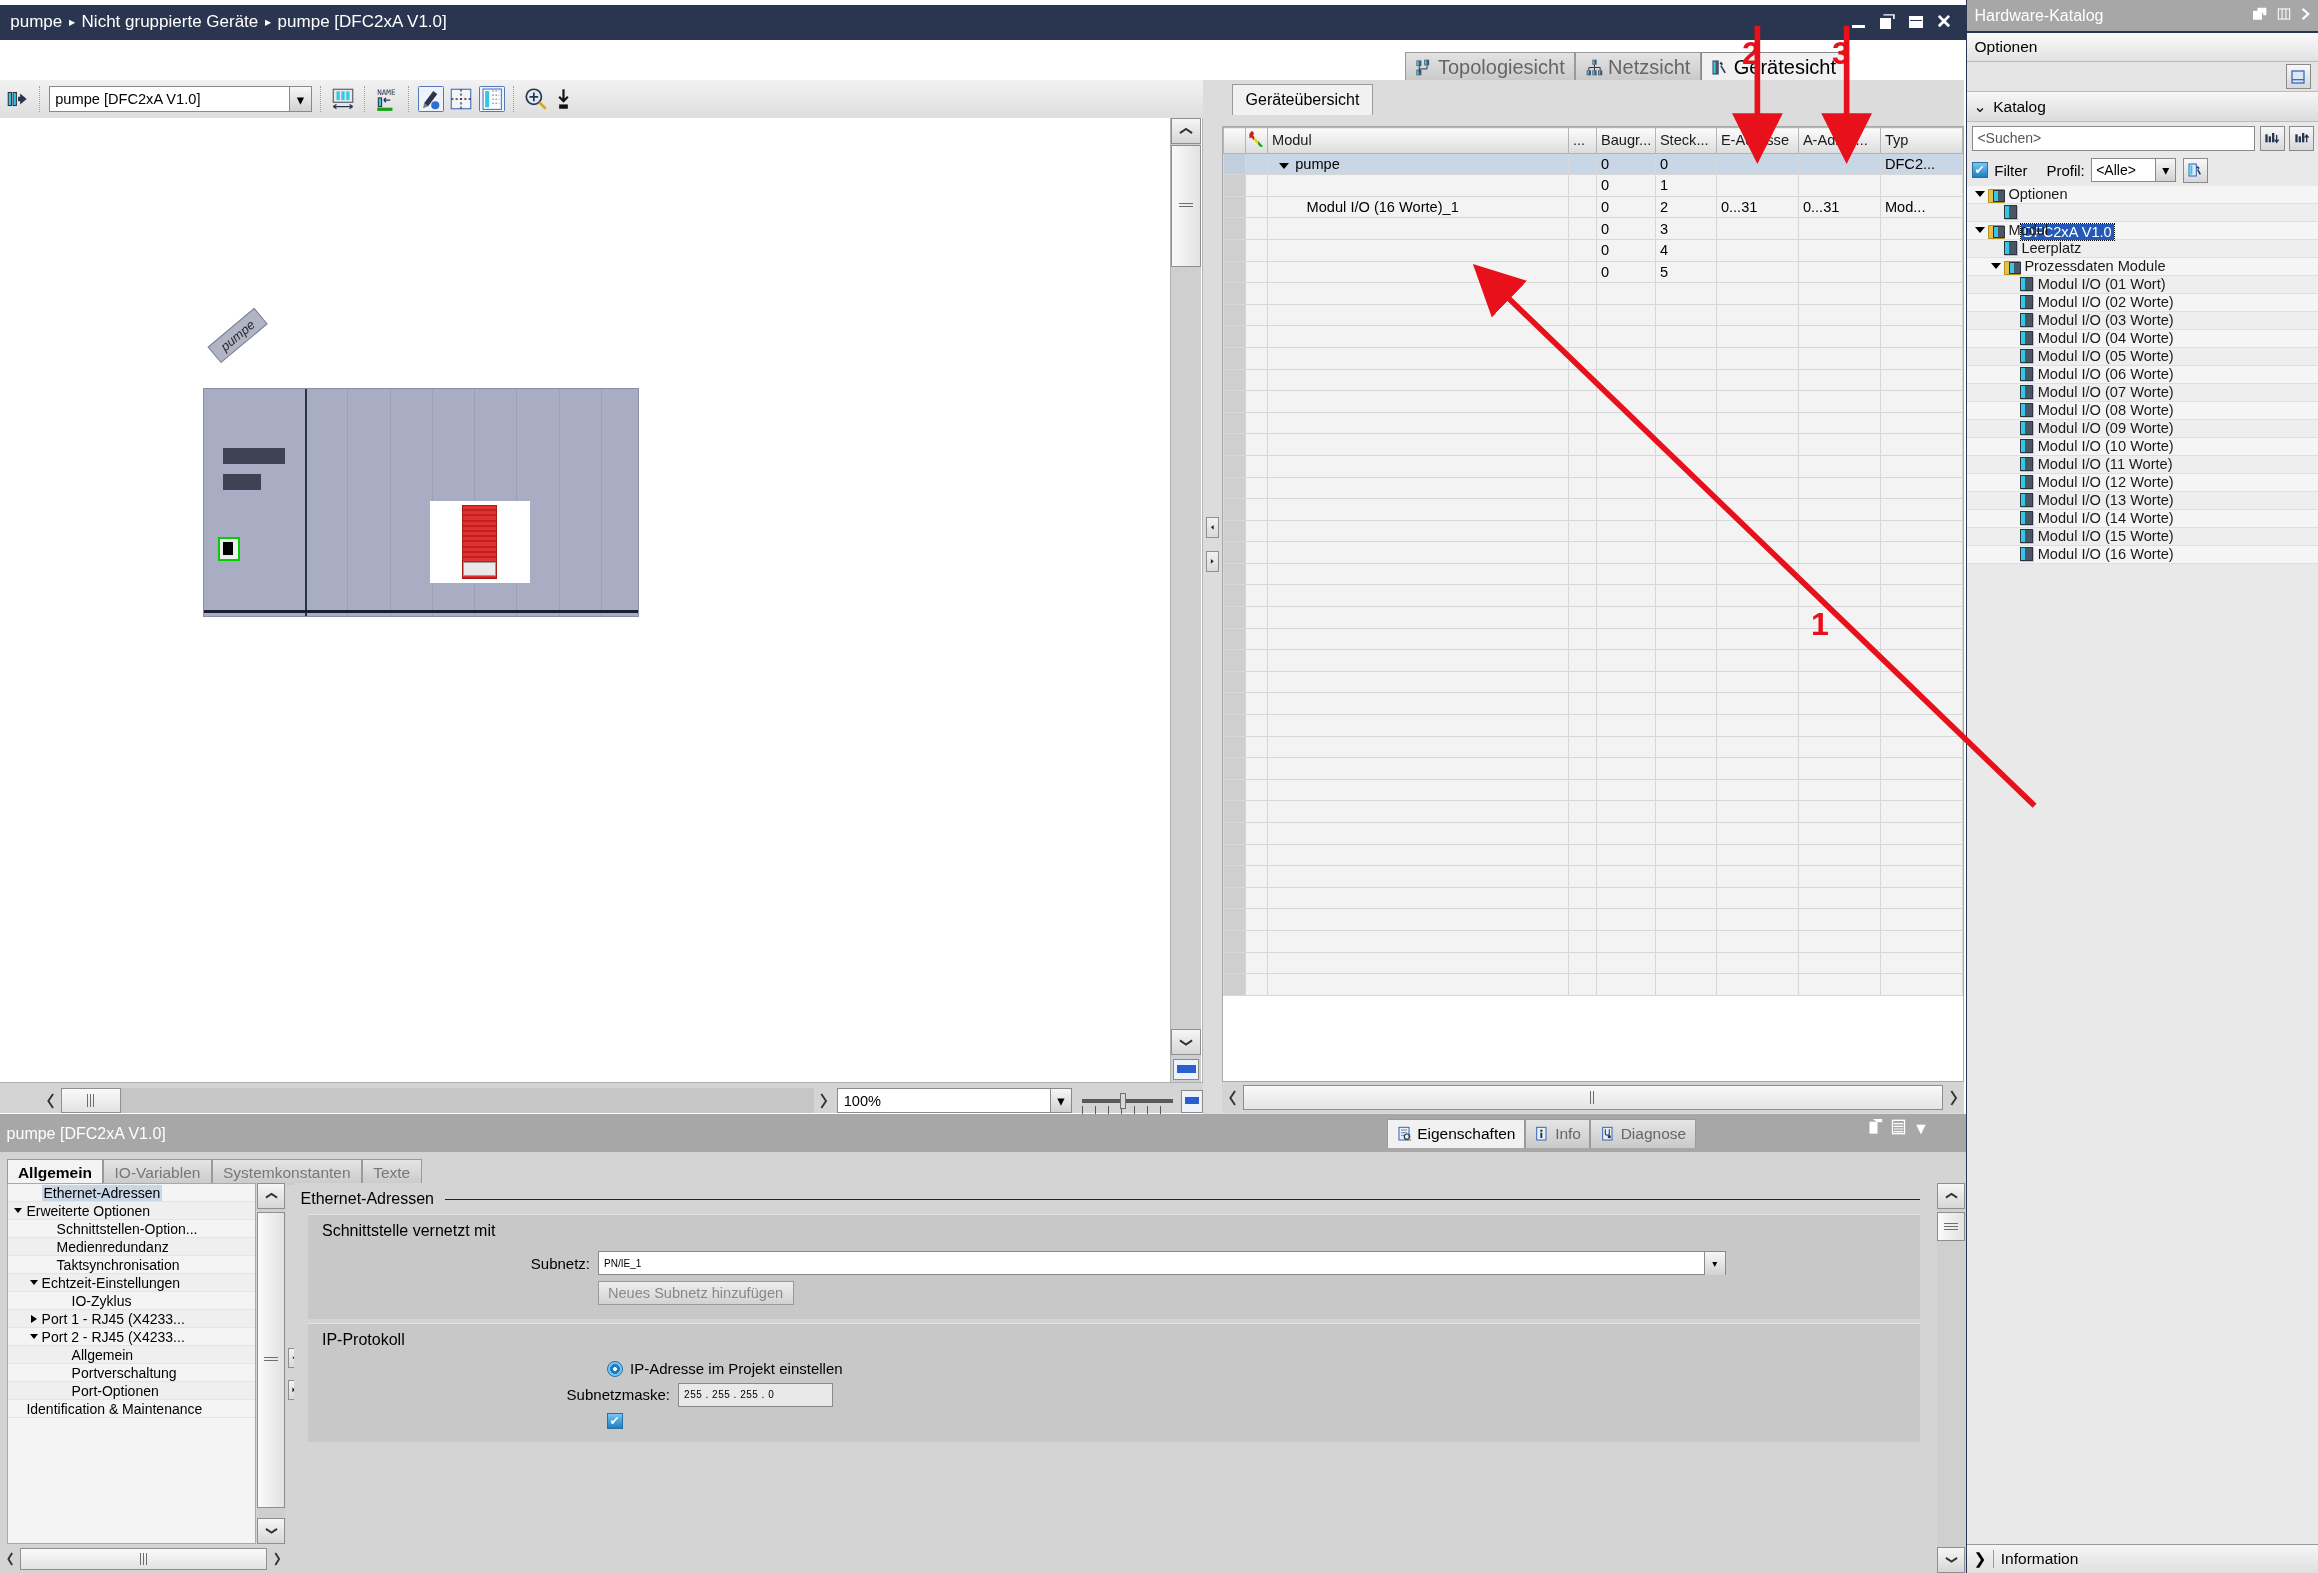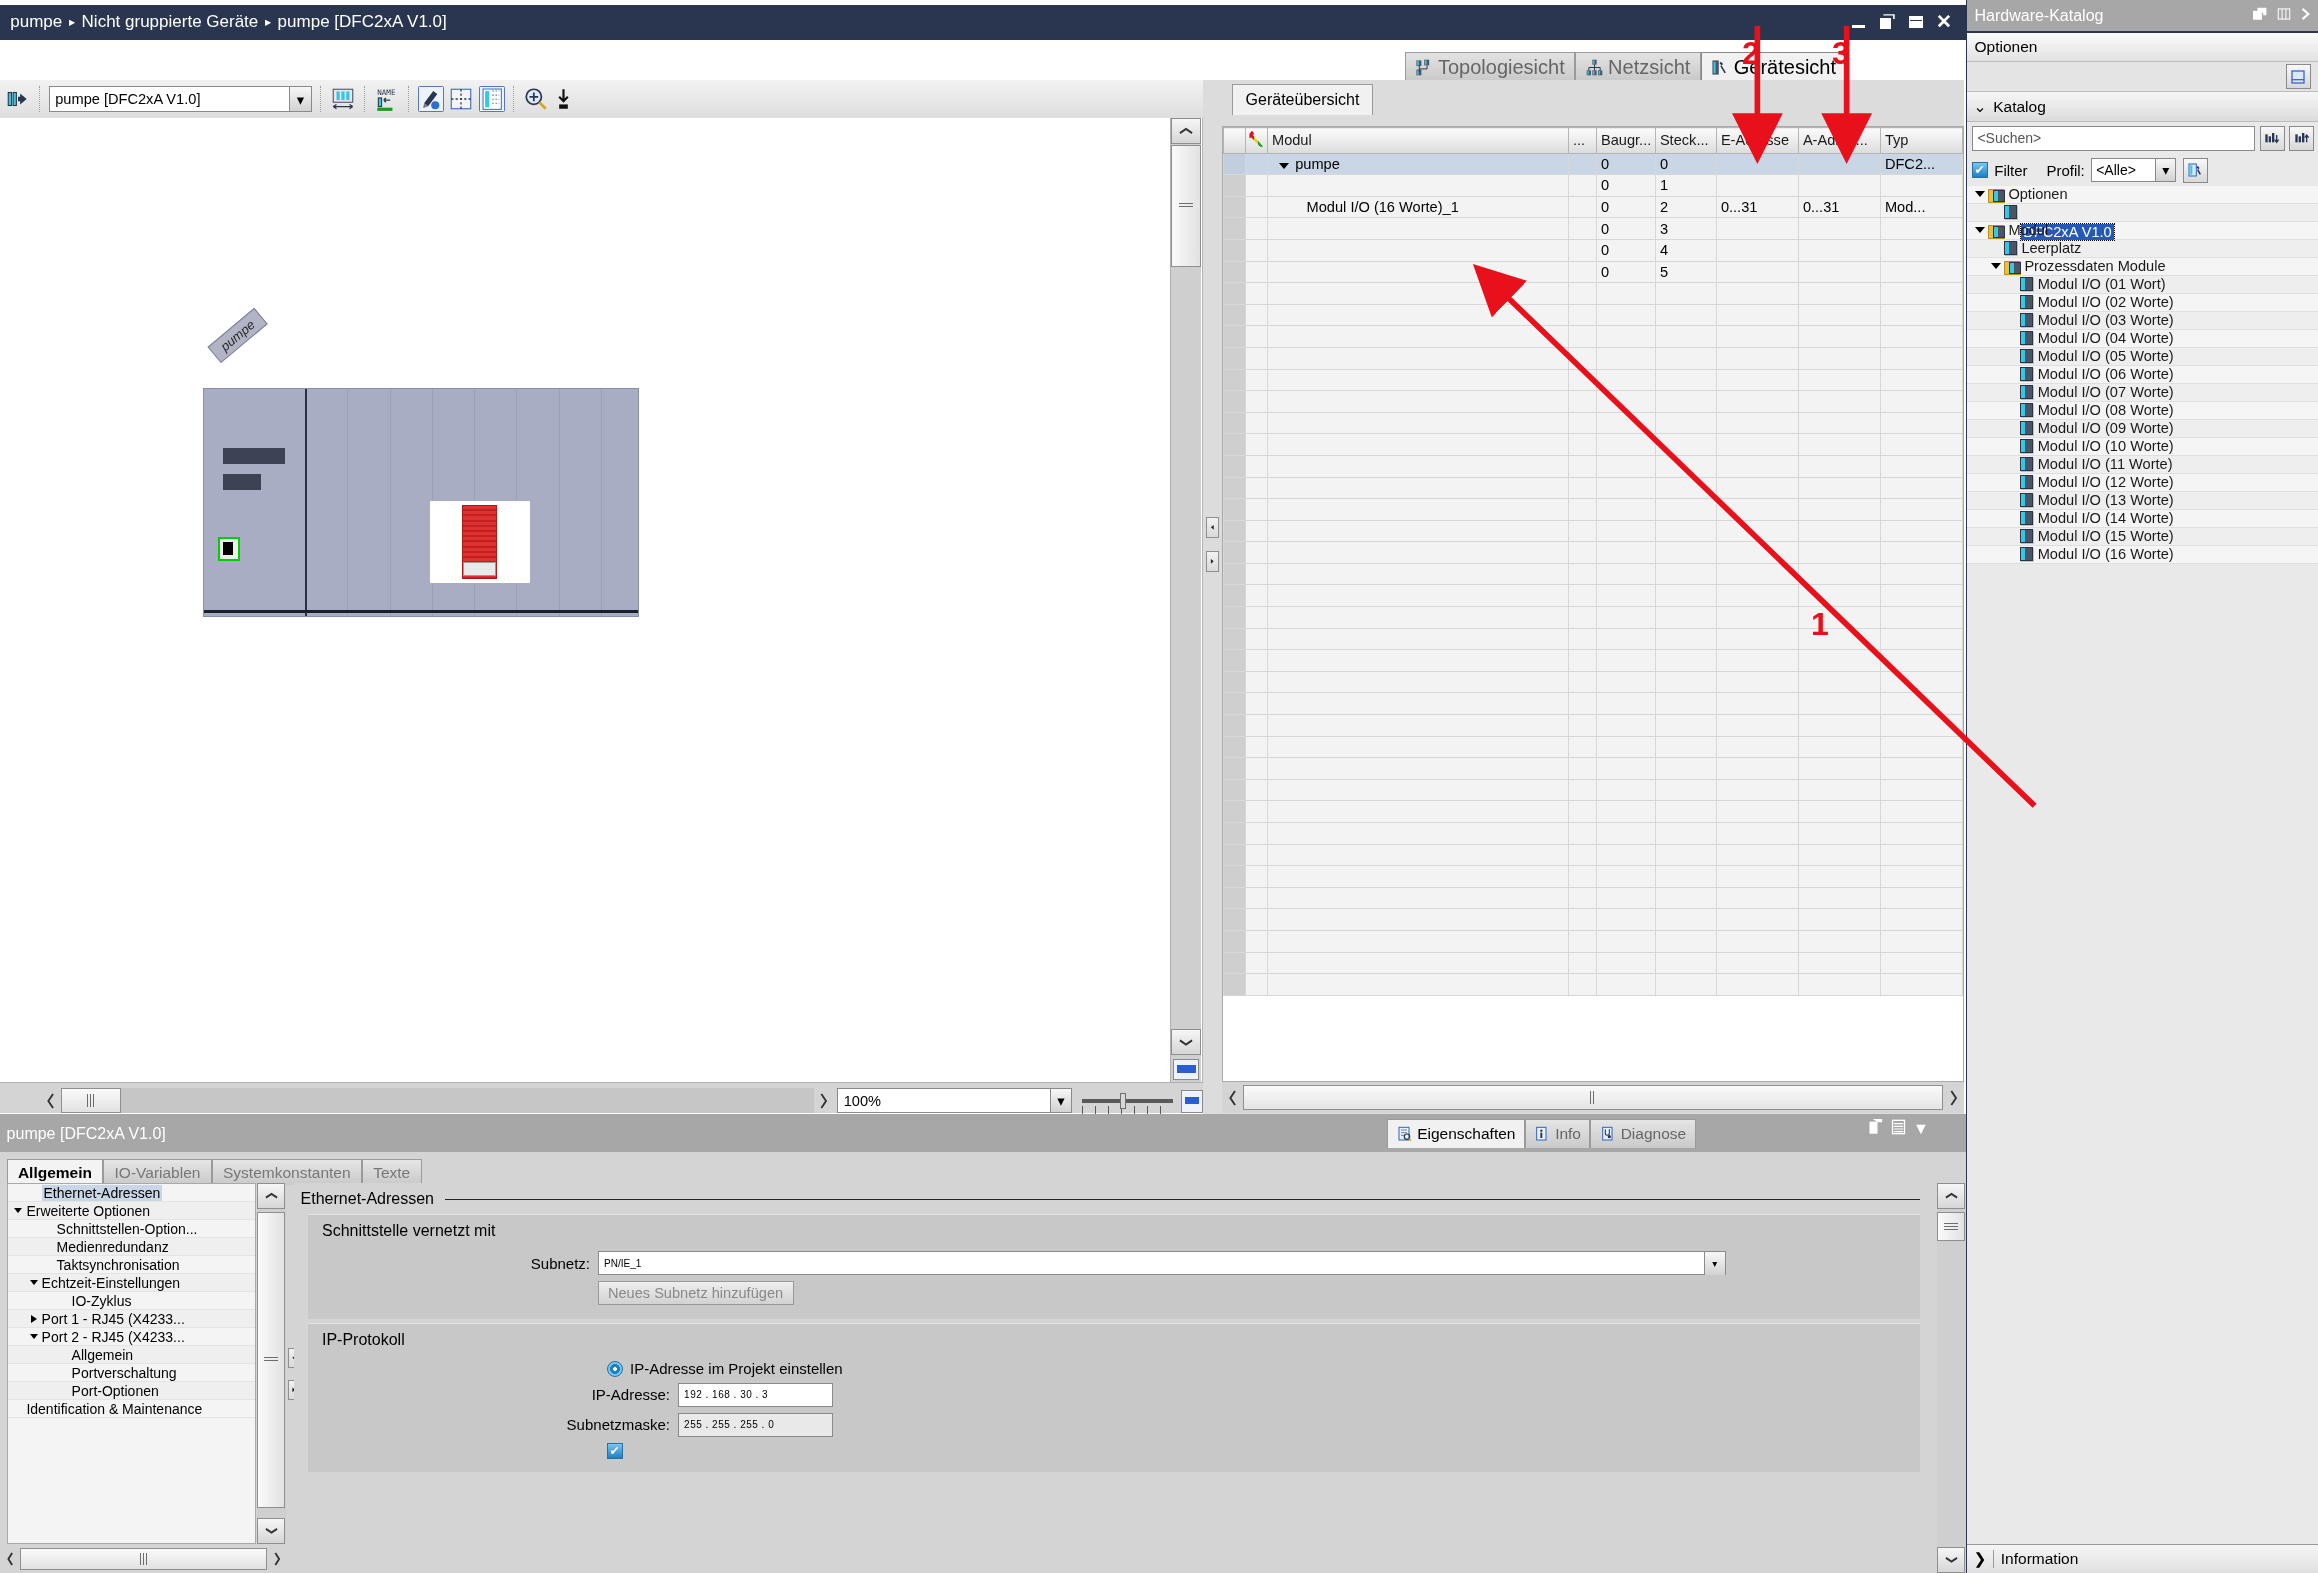--- a/index.html
+++ b/index.html
@@ -1332,26 +1332,20 @@
   </div>
 
   <div class="grp">
     <h4>IP-Protokoll</h4>
     <div class="frow">
       <span class="flabel" style="width:291px"></span>
       <span class="radio"></span>
       <span>IP-Adresse im Projekt einstellen</span>
     </div>
     <div class="frow">
-      <span class="flabel" style="width:362px">IP-Adresse:</span>
-      <div class="finput" style="width:155px;letter-spacing:0.5px;">
-        <span>192 . 168 . 30  . 3</span>
-      </div>
-    </div>
-    <div class="frow">
       <span class="flabel" style="width:362px">Subnetzmaske:</span>
       <div class="finput" style="width:155px;background:#e9e9e9;letter-spacing:0.5px;">
         <span>255 . 255 . 255 . 0</span>
       </div>
     </div>
     <div class="frow">
       <span class="flabel" style="width:291px"></span>
       <span class="chk"></span>
     </div>
   </div>

